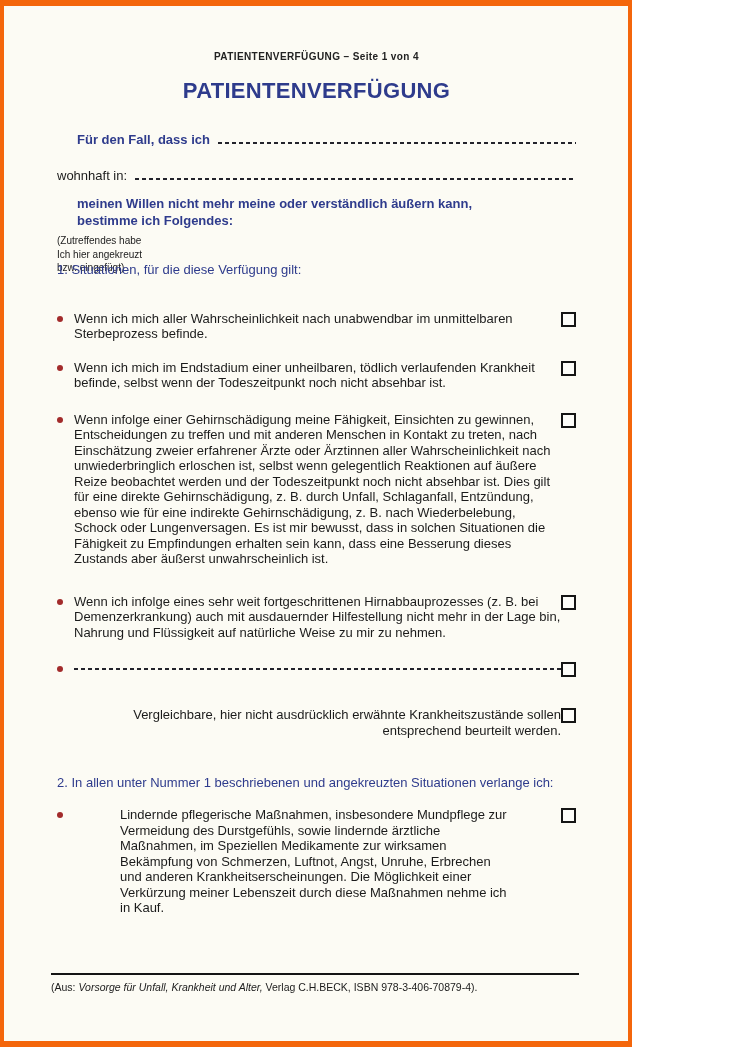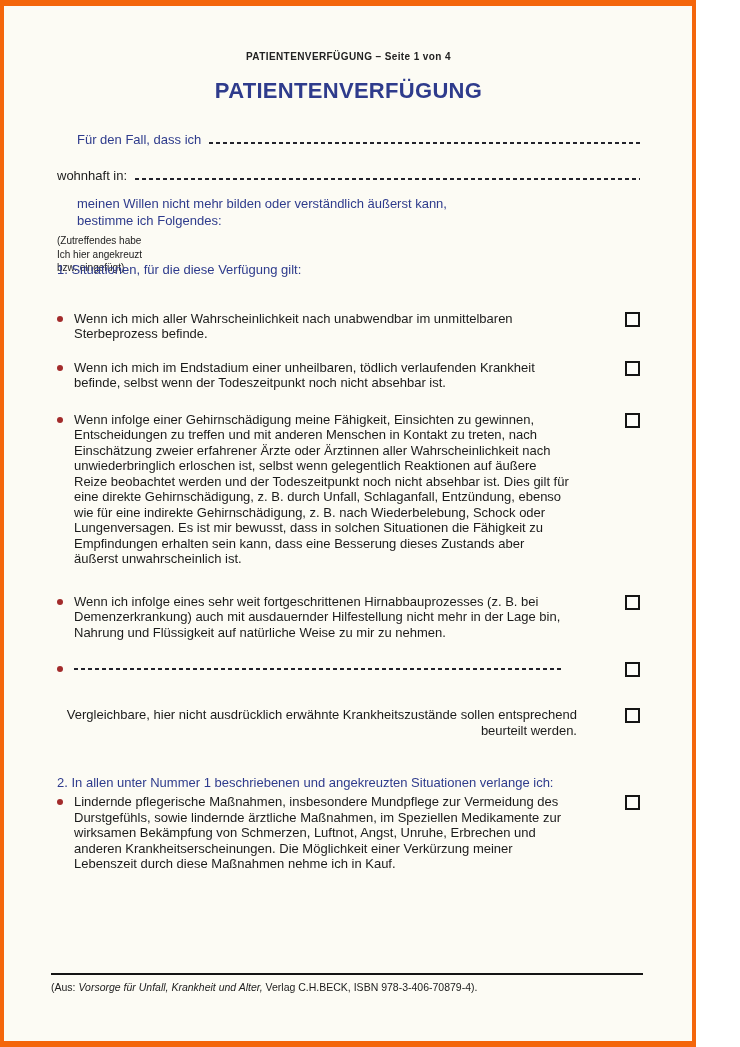--- a/index.html
+++ b/index.html
@@ -3,21 +3,21 @@
 <meta charset="utf-8">
 <style>
   html,body{margin:0;padding:0;}
   body{
     width:740px;height:1047px;
     font-family:"Liberation Sans", sans-serif;
     -webkit-font-smoothing:antialiased;
   }
   .frame{
     box-sizing:border-box;
-    width:696px;height:1047px;
+    width:632px;height:1047px;
     background:var(--border-orange,#f4660b);
     padding:6px 4px 6px 4px;
   }
   .page{
     position:relative;
     box-sizing:border-box;
     width:100%;height:100%;
     background:var(--page-bg,#fcfbf4);
     color:var(--text-color,#1b1b1b);
     padding:45px 52px 0 53px;
@@ -33,21 +33,21 @@
   }
   .doc-title{
     margin:16px 0 0 0;
     text-align:center;
     font-size:22px;
     letter-spacing:.3px;
     line-height:24px;
     color:var(--accent-blue,#2e3b8c);
     font-weight:bold;
   }
-  .blue-bold{color:var(--accent-blue,#2e3b8c);font-weight:normal;padding-left:20px;}
+  .blue-bold{color:var(--accent-blue,#2e3b8c);font-weight:bold;padding-left:20px;}
   .fields{margin-top:28px;}
   .field-row{
     display:flex;
     align-items:flex-end;
     height:16px;
     margin-top:20px;
     font-size:13px;
   }
   .field-row:first-child{margin-top:0;}
   .dashes{
@@ -118,21 +118,21 @@
     height:2px;
     margin-top:7px;
     background:repeating-linear-gradient(to right,#23232b 0,#23232b 4px,transparent 4px,transparent 7px);
   }
   .mt-b1{margin-top:33px;}
   .mt-b2{margin-top:18px;}
   .mt-b3{margin-top:21px;}
   .mt-b4{margin-top:27px;}
   .mt-blank{margin-top:21px;}
   .mt-para{margin-top:30px;}
-  .mt-s2b1{margin-top:3px;}
+  .mt-s2b1{margin-top:16px;gap:46px;}
   .footer{
     position:absolute;
     left:47px;right:49px;
     top:967px;
   }
   .footer-rule{
     border-top:2px solid #141414;
   }
   .footer-text{
     margin:6px 0 0 0;
@@ -154,21 +154,21 @@
       <div class="field-row">
         <span class="blue-bold">Für den Fall, dass ich</span>
         <span class="dashes"></span>
       </div>
       <div class="field-row">
         <span>wohnhaft in:</span>
         <span class="dashes"></span>
       </div>
     </div>
 
-    <p class="intro blue-bold">meinen Willen nicht mehr bilden oder verständlich äußerst kann,
+    <p class="intro blue-bold">meinen Willen nicht mehr meine oder verständlich äußern kann,
 bestimme ich Folgendes:</p>
 
     <div class="margin-note">(Zutreffendes habe
 Ich hier angekreuzt
 bzw. eingefügt)</div>
 
     <h2 class="sec-heading sec1">1. Situationen, für die diese Verfügung gilt:</h2>
 
     <div class="items">
       <div class="item mt-b1">

